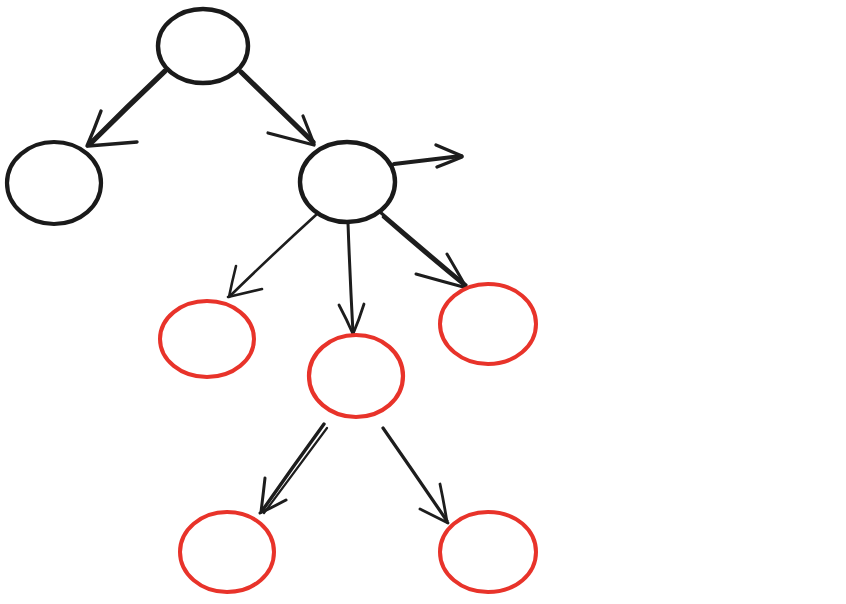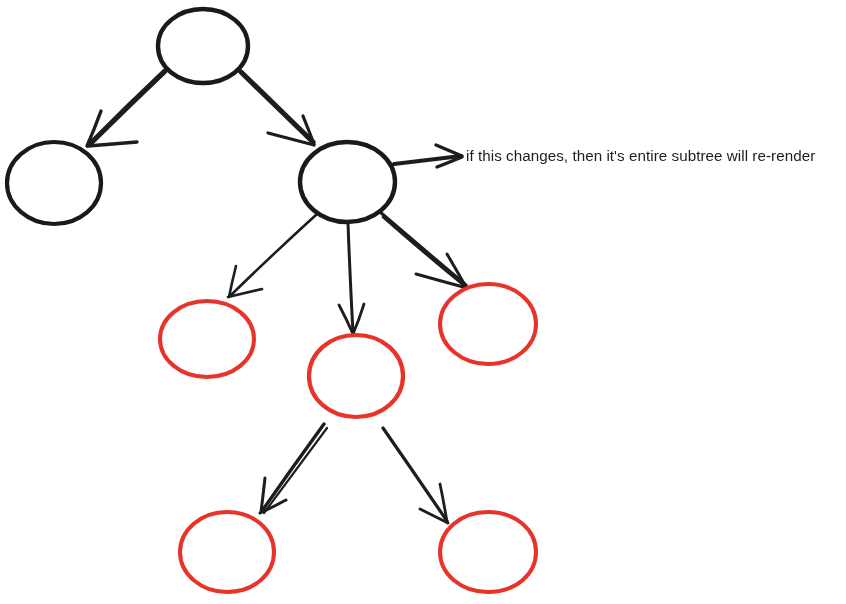--- a/index.html
+++ b/index.html
@@ -125,15 +125,14 @@
     <g fill="none" stroke="#e8332a" stroke-width="4.0" stroke-linecap="round">
       <path d="M227 512 C254 512 274 530 274 552 C274 574 254 592 227 592 C201 592 180 574 180 552 C180 530 201 512 227 512 Z"></path>
     </g>
 
     <g fill="none" stroke="#e8332a" stroke-width="4.0" stroke-linecap="round">
       <path d="M488 512 C516 512 536 530 536 552 C536 574 516 592 488 592 C461 592 440 574 440 552 C440 530 461 512 488 512 Z"></path>
     </g>
 
   </svg>
 
-  <div class="annotation-text">if this changes, then it's entire subtree will re-render</div>
 
 </div>
 
 </body></html>

